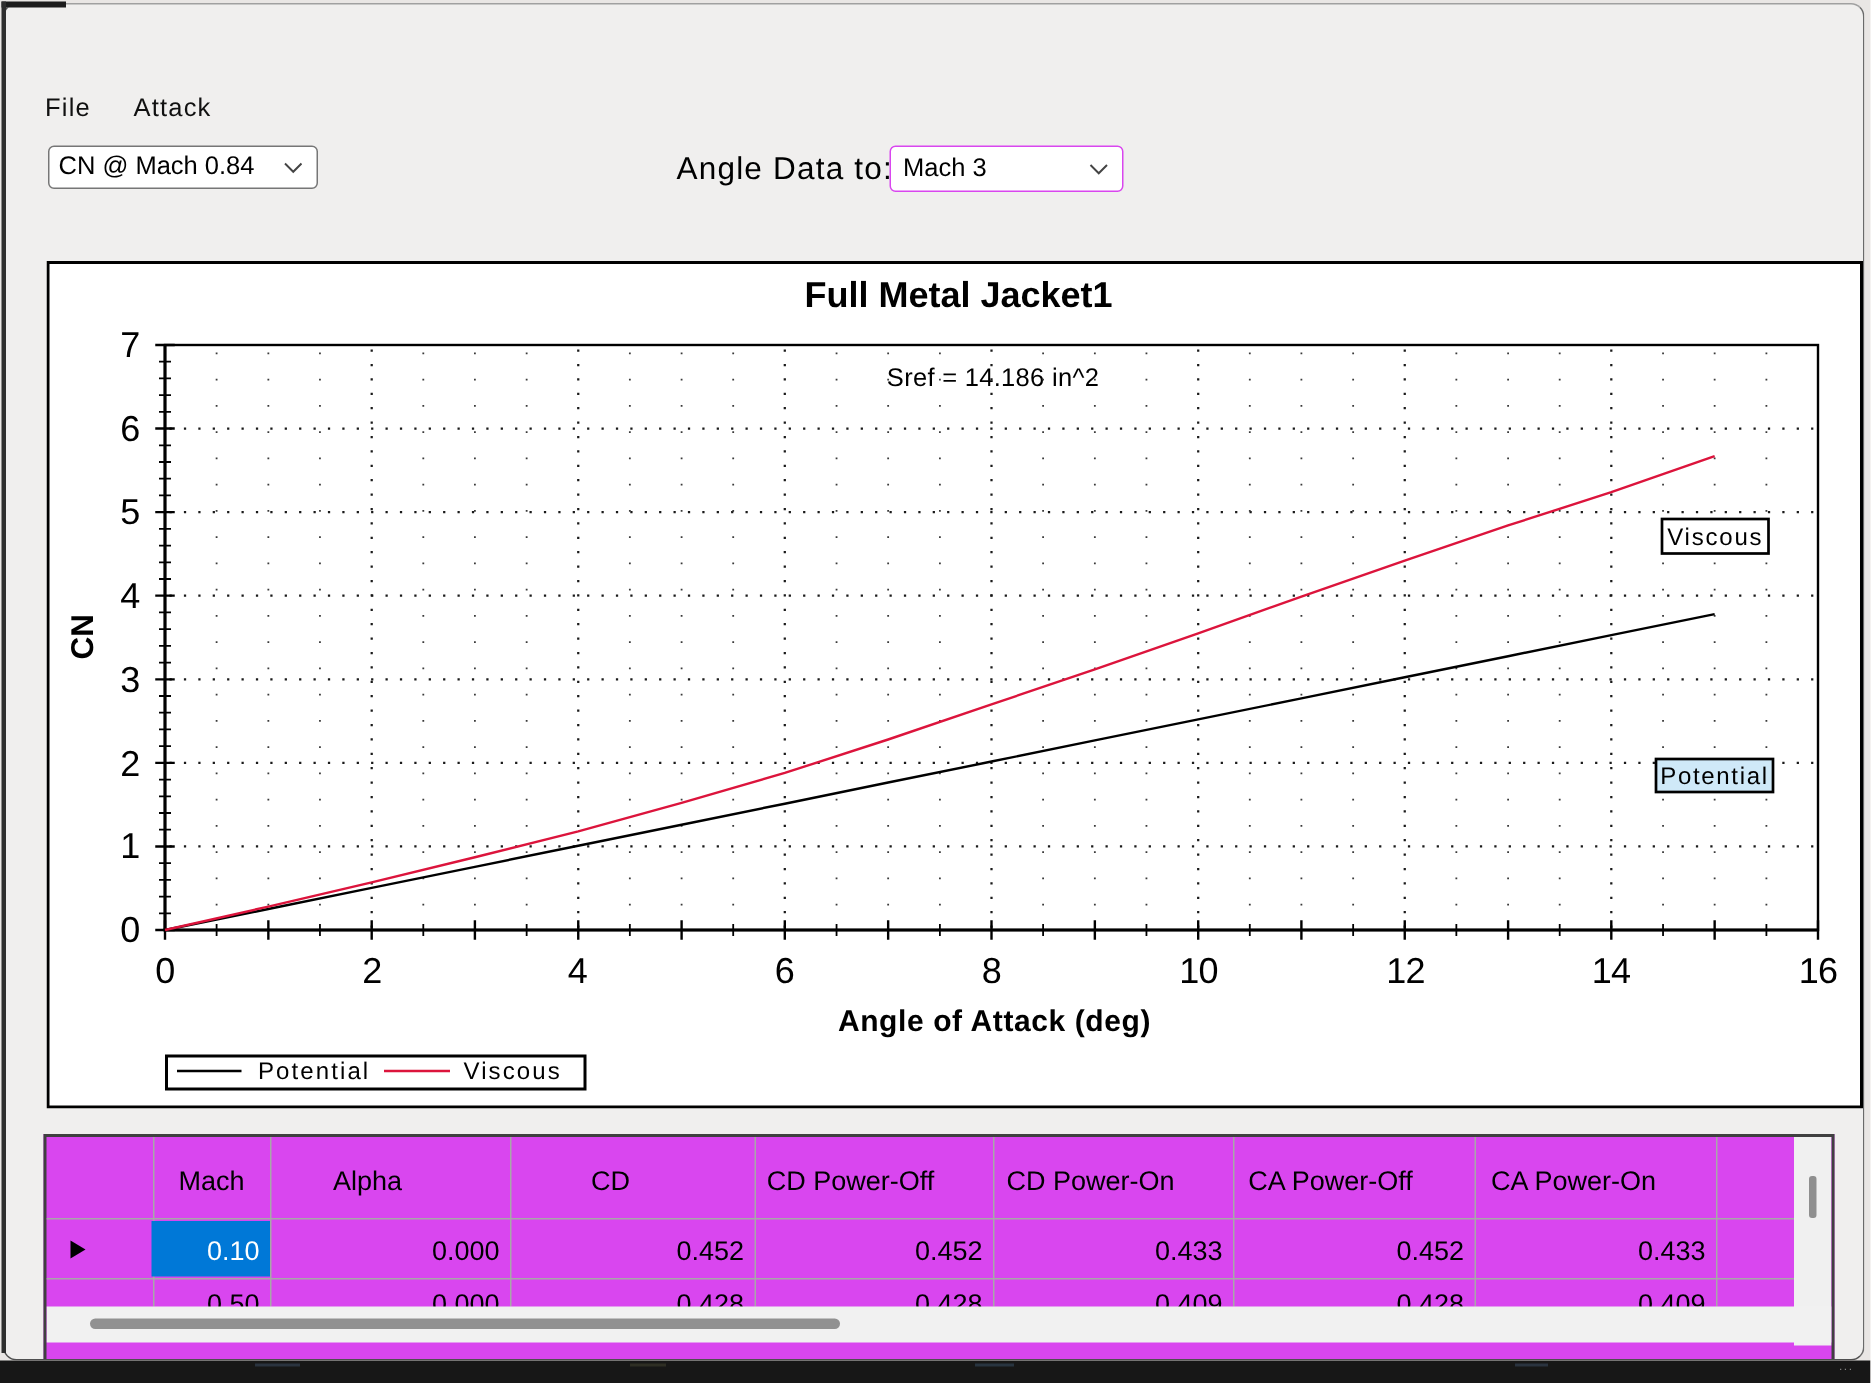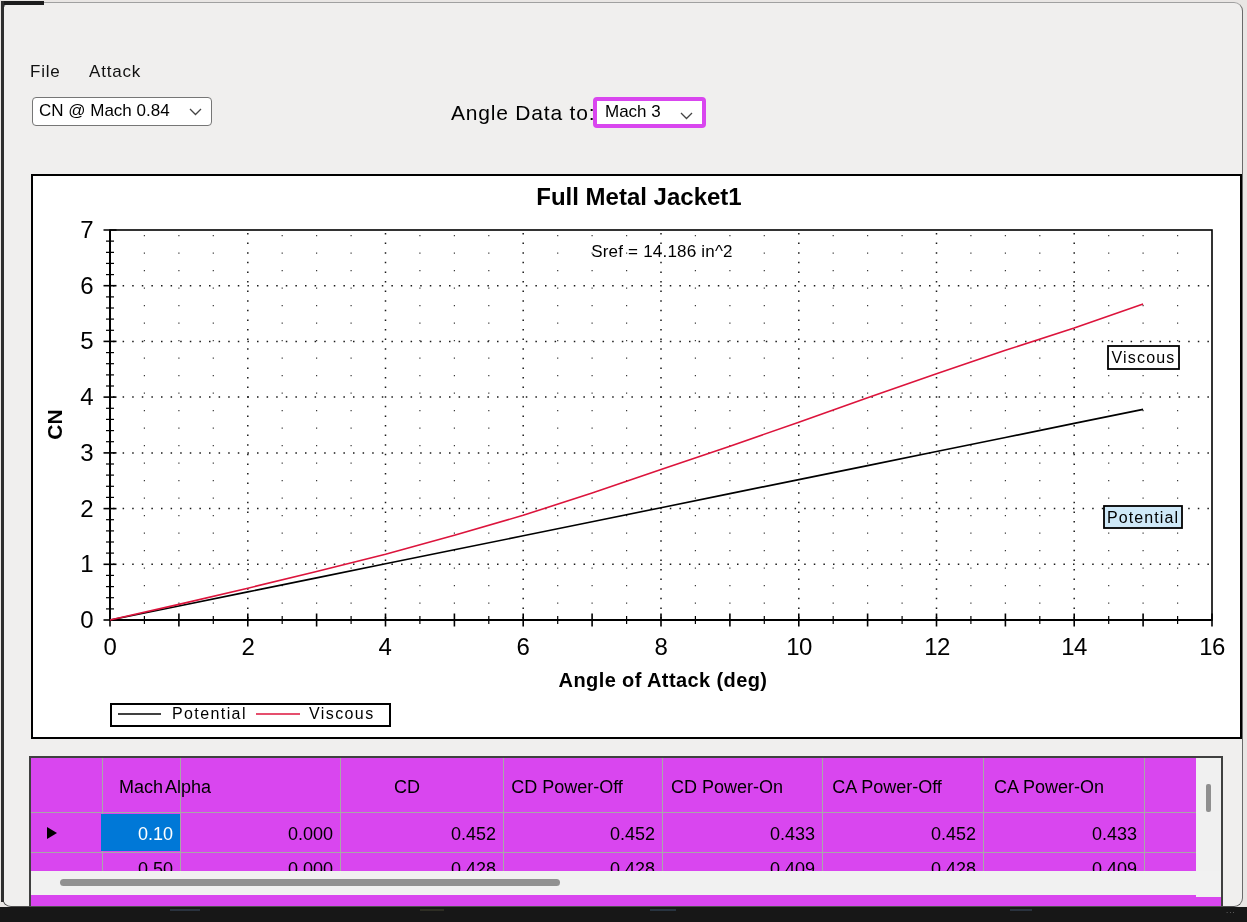--- a/index.html
+++ b/index.html
@@ -16,21 +16,21 @@
 <div id="c">
 <div class="menu" style="left:30px">File</div>
 <div class="menu" style="left:89px">Attack</div>
 <div style="position:absolute;left:32px;top:97px;width:180px;height:29px;background:#fff;border:1px solid #767676;border-radius:4px;box-sizing:border-box;overflow:hidden">
         <div style="position:absolute;left:6px;top:50%;transform:translateY(-54%);font-size:17px;white-space:nowrap">CN @ Mach 0.84</div>
         <svg width="13" height="8" viewBox="0 0 13 8" style="position:absolute;right:9px;top:10px">
           <path d="M1 1 L6.5 6.5 L12 1" fill="none" stroke="#444" stroke-width="1.3"></path>
         </svg>
       </div>
 <div style="position:absolute;left:451px;top:101px;font-size:21px;letter-spacing:0.8px">Angle Data to:</div>
-<div style="position:absolute;left:593px;top:97px;width:113px;height:31px;background:#fff;border:4px solid #d946ef;border-radius:4px;box-sizing:border-box;overflow:hidden">
+<div style="position:absolute;left:593px;top:97px;width:156px;height:31px;background:#fff;border:1px solid #d946ef;border-radius:4px;box-sizing:border-box;overflow:hidden">
         <div style="position:absolute;left:8px;top:50%;transform:translateY(-54%);font-size:17px;white-space:nowrap">Mach 3</div>
         <svg width="13" height="8" viewBox="0 0 13 8" style="position:absolute;right:9px;top:11px">
           <path d="M1 1 L6.5 6.5 L12 1" fill="none" stroke="#444" stroke-width="1.3"></path>
         </svg>
       </div>
 <svg width="1211" height="565" viewBox="0 0 1211 565" style="position:absolute;left:31px;top:174px" font-family="Liberation Sans, sans-serif" fill="#000">
         <rect x="1" y="1" width="1209" height="563" fill="#ffffff" stroke="#000000" stroke-width="2"></rect>
         <text x="608" y="30.5" font-size="24" font-weight="bold" text-anchor="middle">Full Metal Jacket1</text>
         <text x="631" y="83" font-size="17" letter-spacing="0.2" text-anchor="middle">Sref = 14.186 in^2</text>
         <rect x="79" y="56" width="1102" height="390" fill="none" stroke="#000000" stroke-width="1.6"></rect>
@@ -180,21 +180,21 @@
         <div style="position:absolute;left:149px;top:0;width:1px;height:113px;background:#a8a8a8"></div>
         <div style="position:absolute;left:309px;top:0;width:1px;height:113px;background:#a8a8a8"></div>
         <div style="position:absolute;left:472px;top:0;width:1px;height:113px;background:#a8a8a8"></div>
         <div style="position:absolute;left:631px;top:0;width:1px;height:113px;background:#a8a8a8"></div>
         <div style="position:absolute;left:791px;top:0;width:1px;height:113px;background:#a8a8a8"></div>
         <div style="position:absolute;left:952px;top:0;width:1px;height:113px;background:#a8a8a8"></div>
         <div style="position:absolute;left:1113px;top:0;width:1px;height:113px;background:#a8a8a8"></div>
         <div style="position:absolute;left:0;top:54px;width:1165px;height:1px;background:#a8a8a8"></div>
         <div style="position:absolute;left:0;top:94px;width:1165px;height:1px;background:#a8a8a8"></div>
         <div style="position:absolute;left:30px;top:19px;width:160px;text-align:center;font-size:18px">Mach</div>
-        <div style="position:absolute;left:134px;top:19px;width:160px;font-size:18px">Alpha</div>
+        <div style="position:absolute;left:134px;top:19px;width:160px;text-align:center;font-size:18px">Alpha</div>
         <div style="position:absolute;left:296px;top:19px;width:160px;text-align:center;font-size:18px">CD</div>
         <div style="position:absolute;left:456px;top:19px;width:160px;text-align:center;font-size:18px">CD Power-Off</div>
         <div style="position:absolute;left:616px;top:19px;width:160px;text-align:center;font-size:18px">CD Power-On</div>
         <div style="position:absolute;left:776px;top:19px;width:160px;text-align:center;font-size:18px">CA Power-Off</div>
         <div style="position:absolute;left:938px;top:19px;width:160px;text-align:center;font-size:18px">CA Power-On</div>
         <div style="position:absolute;left:70px;top:56px;width:79px;height:37px;background:#0078d7"></div>
         <div style="position:absolute;left:-11px;top:66px;width:153px;text-align:right;font-size:18px;color:#ffffff">0.10</div>
         <div style="position:absolute;left:149px;top:66px;width:153px;text-align:right;font-size:18px;color:#000000">0.000</div>
         <div style="position:absolute;left:312px;top:66px;width:153px;text-align:right;font-size:18px;color:#000000">0.452</div>
         <div style="position:absolute;left:471px;top:66px;width:153px;text-align:right;font-size:18px;color:#000000">0.452</div>

